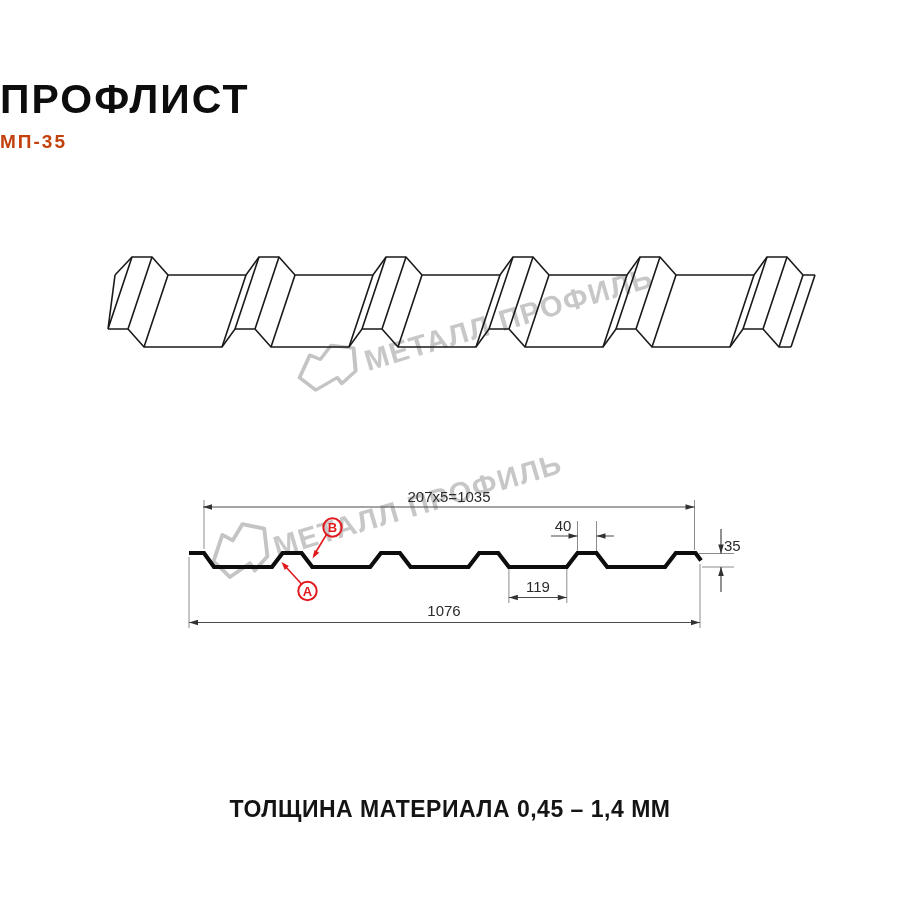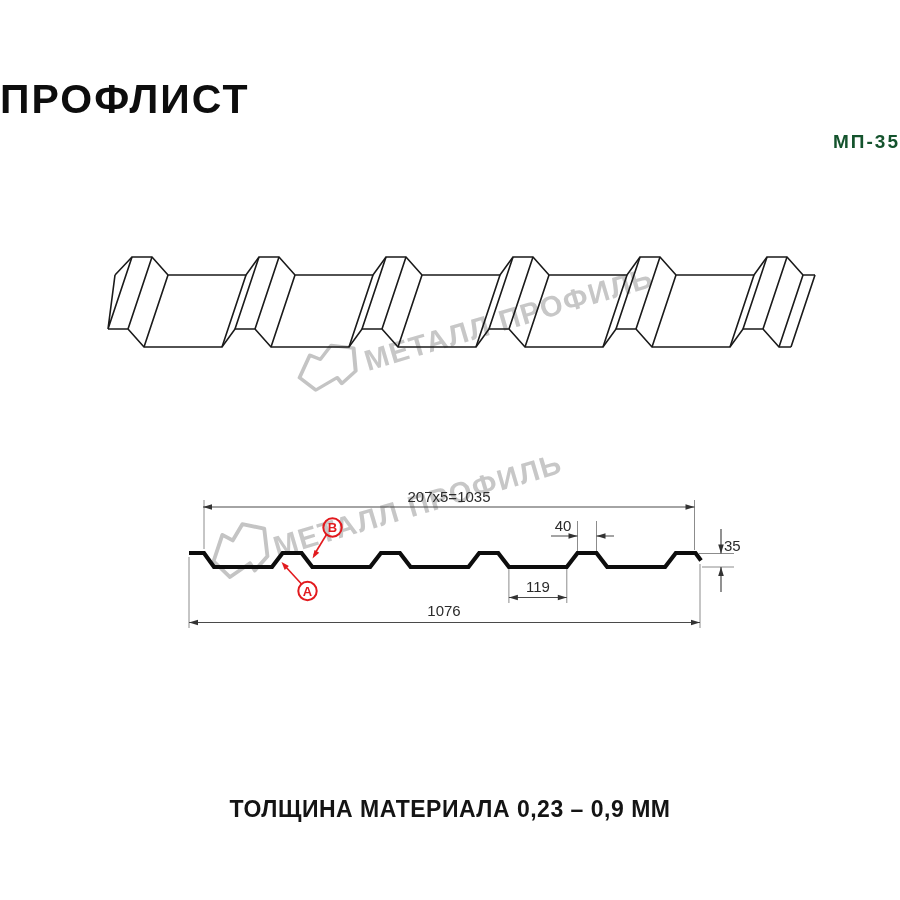--- a/index.html
+++ b/index.html
@@ -1,21 +1,21 @@
 <!DOCTYPE html>
 <html><head>
 <meta charset="utf-8">
 <style>
   html,body{margin:0;padding:0;background:#ffffff;}
   .page{position:relative;width:900px;height:900px;background:#ffffff;overflow:hidden;
         font-family:"Liberation Sans",sans-serif;}
   .title{position:absolute;left:0;top:76px;width:900px;text-align:left;
          font-size:41px;font-weight:bold;letter-spacing:2px;color:#0d0d0d;}
-  .subtitle{position:absolute;left:0;top:131px;width:900px;text-align:right;
-            font-size:19px;font-weight:600;letter-spacing:2px;color:#14532d;}
+  .subtitle{position:absolute;left:0;top:131px;width:900px;text-align:left;
+            font-size:19px;font-weight:600;letter-spacing:2px;color:#c2410c;}
   .footer-note{position:absolute;left:0;top:796px;width:900px;text-align:center;
                font-size:23px;font-weight:600;letter-spacing:0.5px;color:#141414;}
   svg{position:absolute;left:0;top:0;}
   svg text{font-family:"Liberation Sans",sans-serif;}
   .dim-text{font-size:15px;fill:#2b2b2b;}
   .marker-text{font-size:13px;font-weight:bold;fill:#e21a1e;}
   .wm-text{font-size:29px;font-weight:bold;letter-spacing:1.5px;fill:#c7c7c7;}
 </style>
 </head>
 <body>
@@ -109,15 +109,15 @@
 
       <g>
         <line x1="301.5" y1="584" x2="285" y2="566" stroke="#e21a1e" stroke-width="1.6"></line>
         <polygon fill="#e21a1e" points="281.5,562 288.9,566.1 284.7,570.1"></polygon>
         <circle cx="307.5" cy="591" r="9.2" fill="none" stroke="#e21a1e" stroke-width="2"></circle>
         <text class="marker-text" x="307.5" y="595.5" text-anchor="middle">А</text>
       </g>
     </g>
   </svg>
 
-  <div class="footer-note">ТОЛЩИНА МАТЕРИАЛА 0,23 – 0,9 ММ</div>
+  <div class="footer-note">ТОЛЩИНА МАТЕРИАЛА 0,45 – 1,4 ММ</div>
 
 </div>
 
 </body></html>

